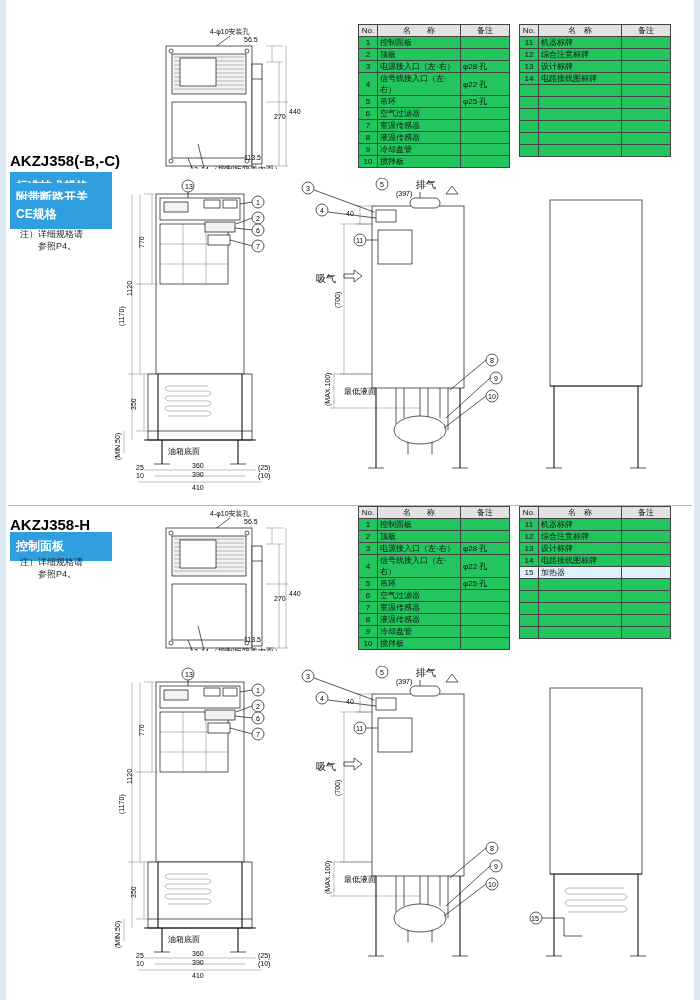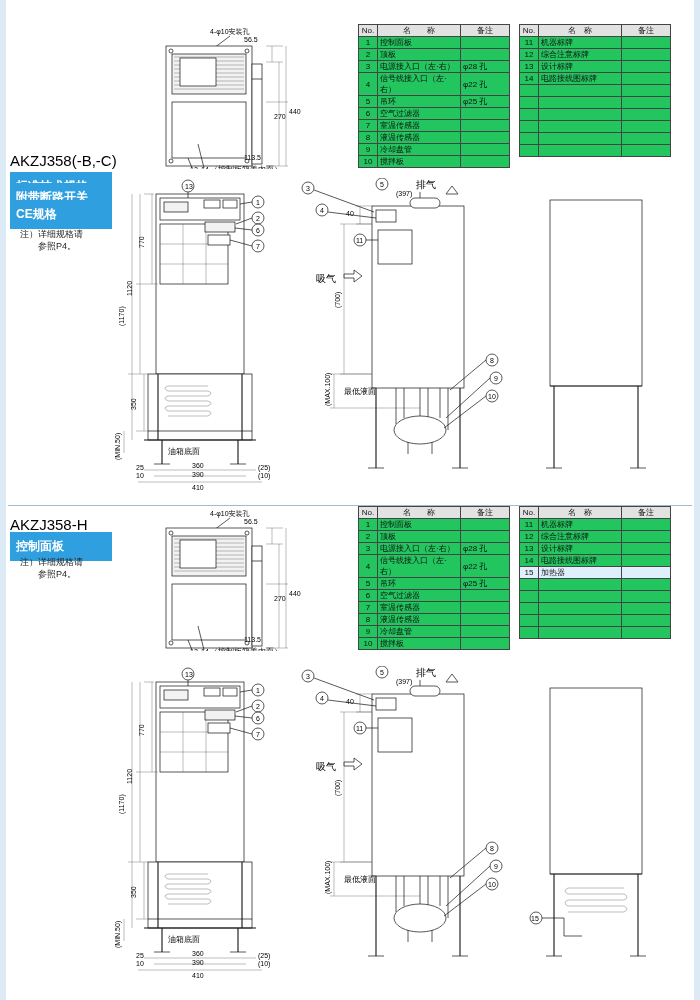--- a/index.html
+++ b/index.html
@@ -15,21 +15,21 @@
   .hdr-title{position:absolute;left:8px;top:2px;color:#fff;font-weight:bold;font-size:33px;letter-spacing:1px;line-height:34px;}
   .hdr-sub{position:absolute;left:22px;top:38px;color:#fff;font-size:12px;letter-spacing:5px;font-weight:bold;}
   .hdr-badge{position:absolute;left:8px;top:54px;background:#fff;color:#0a5c96;font-size:12px;font-weight:bold;padding:1px 6px;border-radius:2px;}
   
   .sheet{position:absolute;left:0;top:0;width:700px;height:1000px;background:#ffffff;}
   .sheet::before{content:"";position:absolute;left:0;top:0;width:700px;height:1000px;
      background:
        linear-gradient(90deg,#dceaf6 0 6px,transparent 6px),
        linear-gradient(270deg,#dceaf6 0 6px,transparent 6px);}
   
-  .model{position:absolute;font-weight:normal;font-size:15px;color:#000;}
+  .model{position:absolute;font-weight:bold;font-size:15px;color:#000;}
   .spec-box{position:absolute;background:#2f9fe0;color:#fff;font-size:12px;font-weight:bold;padding:6px 6px;white-space:nowrap;}
   .note{position:absolute;font-size:9px;color:#222;line-height:12px;}
   
   .ptable{position:absolute;border-collapse:collapse;font-size:8px;background:#22c55e;}
   .ptable td,.ptable th{border:1px solid #444;padding:0 2px;height:11px;line-height:11px;}
   .ptable thead th{background:#e2e2e2;font-weight:normal;text-align:center;}
   .ptable td.no{text-align:center;width:14px;}
   .ptable td.nm{width:78px;}
   .ptable td.rm{width:44px;}
   .ptable tr.hl td{background:#dfeffb;}

